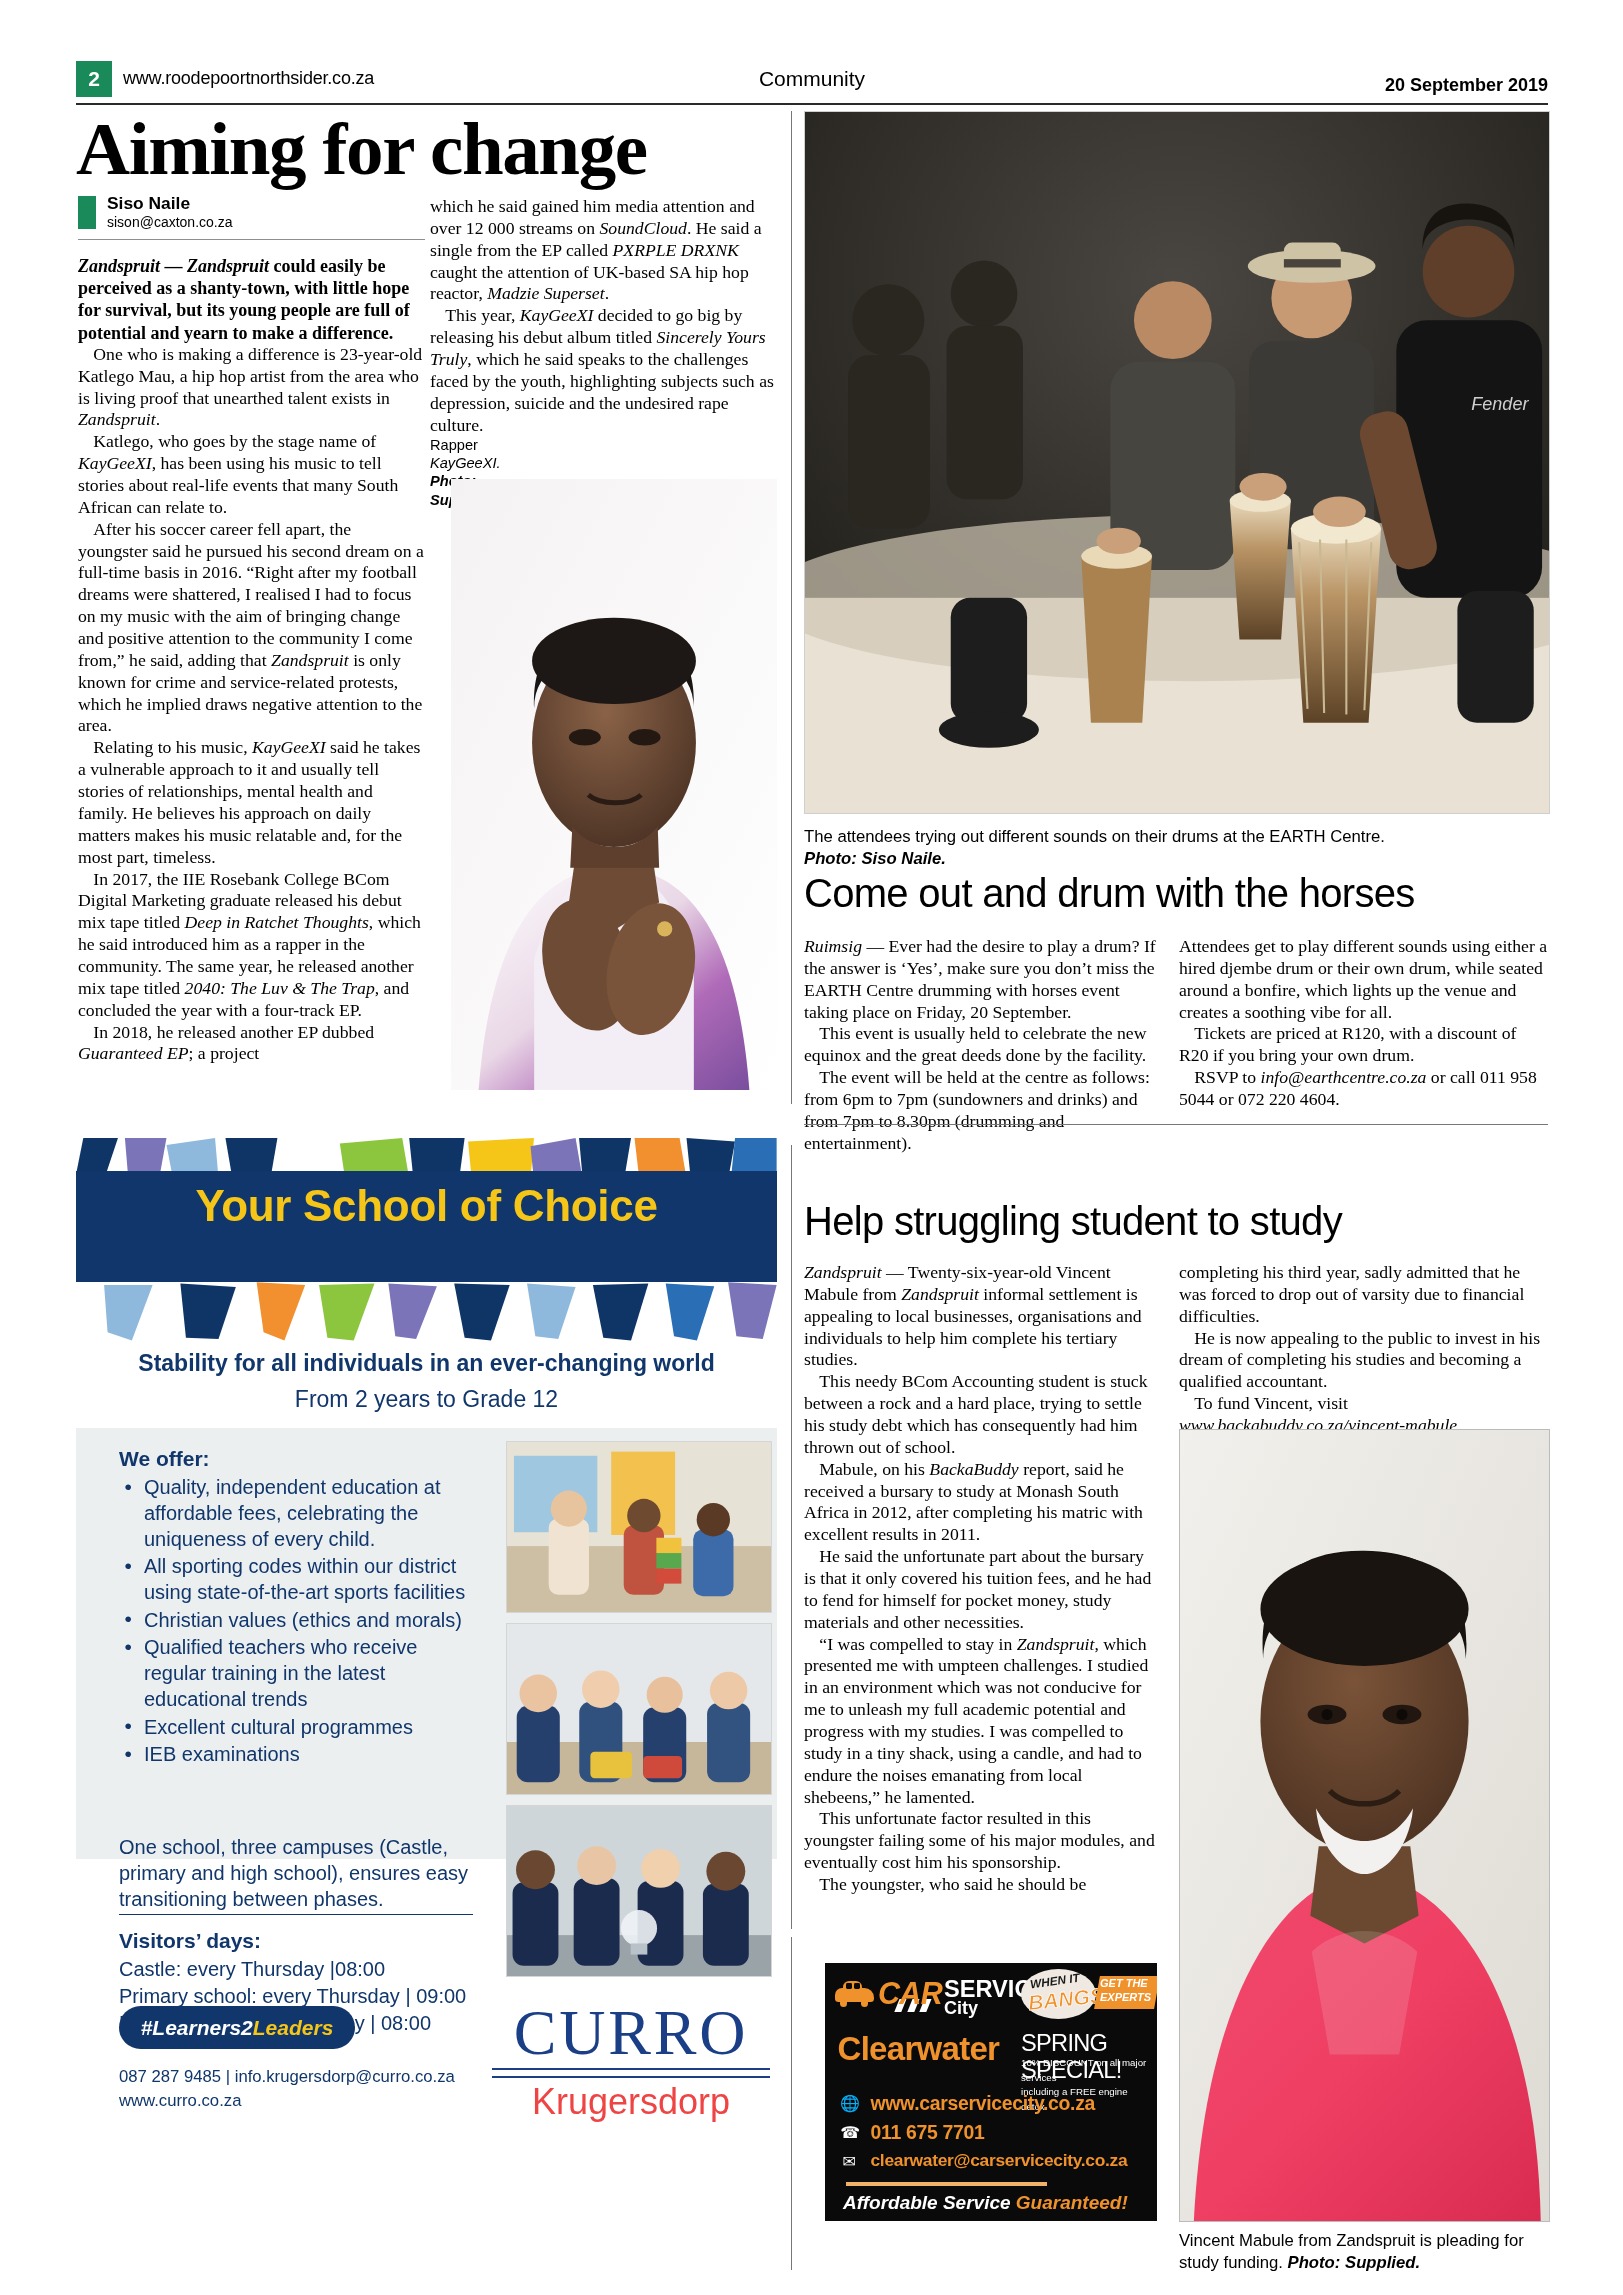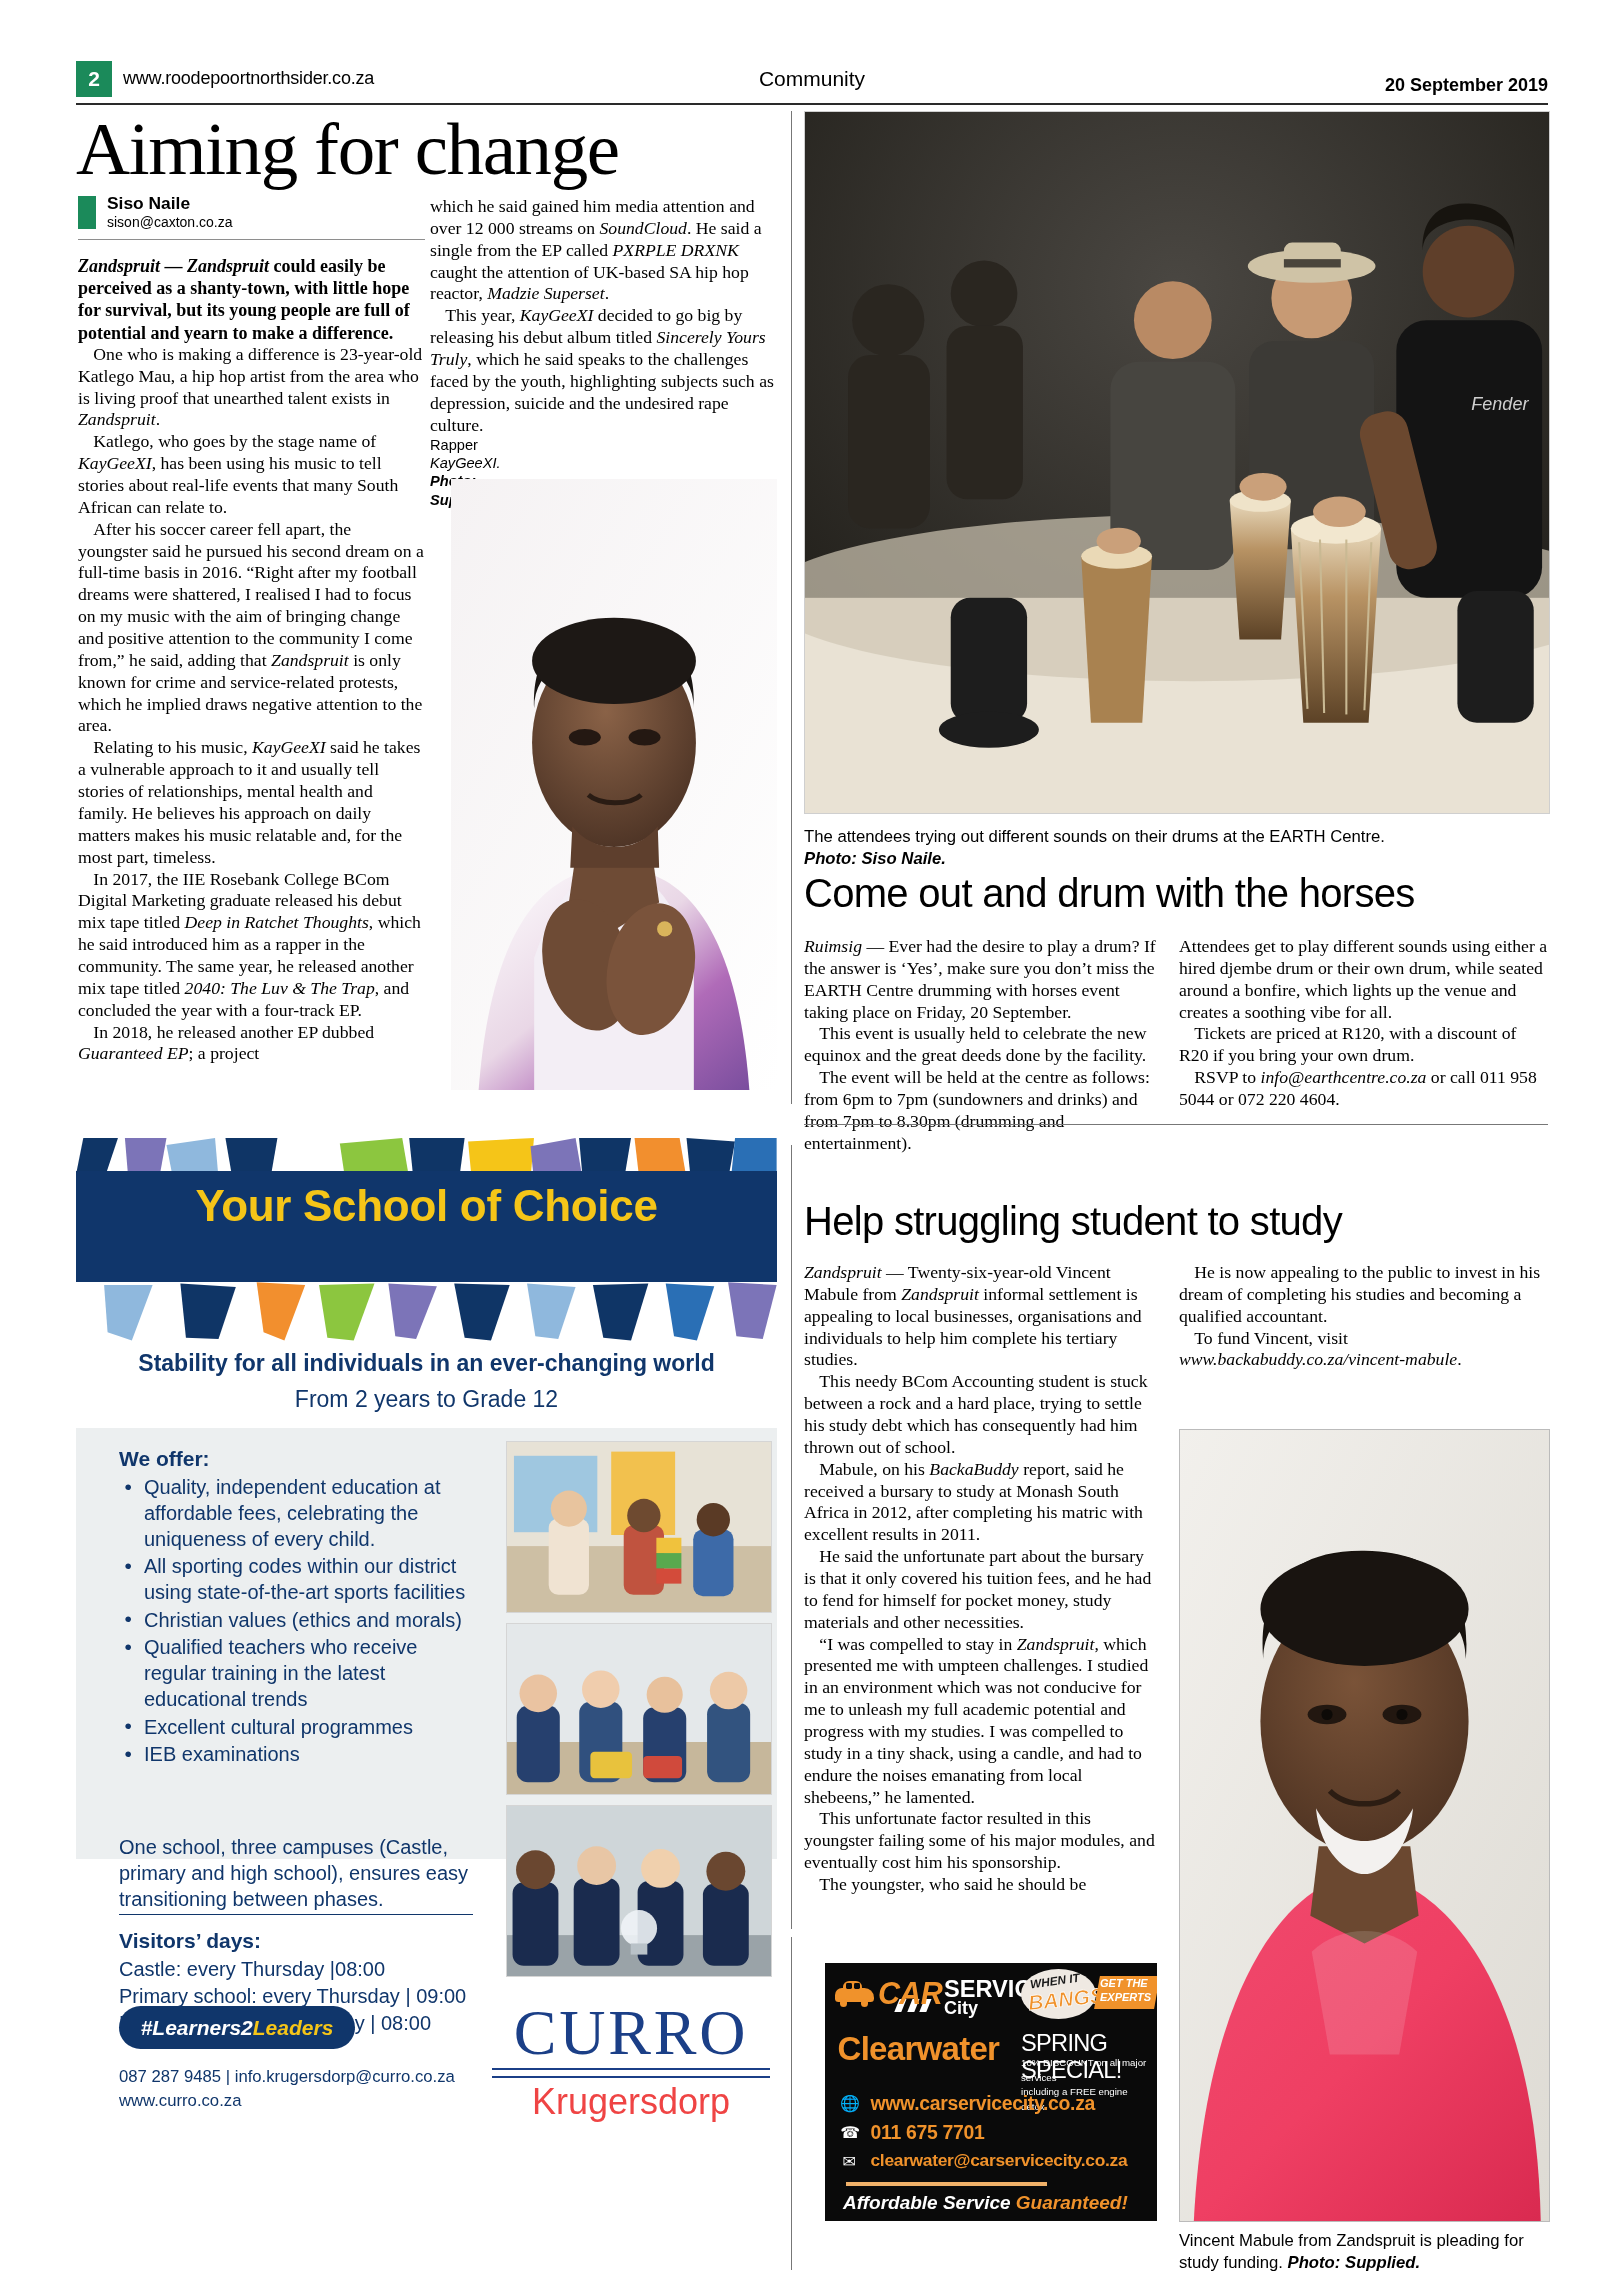--- a/index.html
+++ b/index.html
@@ -10,21 +10,21 @@
   .masthead{position:absolute;left:76px;top:61px;width:1472px;height:42px;}
   .pagenum{position:absolute;left:0;top:0;width:36px;height:36px;background:#1b8a5a;color:#fff;
            font-family:"Liberation Sans",sans-serif;font-size:21px;font-weight:700;display:flex;align-items:center;justify-content:center;}
   .site{position:absolute;left:47px;top:7px;font-family:"Liberation Sans",sans-serif;font-size:18px;letter-spacing:-0.2px;}
   .section-name{position:absolute;left:0;right:0;top:6.2px;text-align:center;font-family:"Liberation Sans",sans-serif;font-size:21px;}
   .issue-date{position:absolute;right:0;top:14px;font-family:"Liberation Sans",sans-serif;font-size:18px;font-weight:700;}
   .mast-rule{position:absolute;left:76px;top:103px;width:1472px;height:2.1px;background:#2a2a2a;}
 
   
   .main-head{position:absolute;left:76px;top:111px;width:694px;
-    font-family:"Liberation Serif",serif;font-weight:400;font-size:75px;line-height:1.0;letter-spacing:-1.4px;}
+    font-family:"Liberation Serif",serif;font-weight:700;font-size:75px;line-height:1.0;letter-spacing:-1.4px;}
 
   
   .byline{position:absolute;left:78px;top:193px;width:347px;}
   .byline .swatch{position:absolute;left:0;top:2.8px;width:18px;height:33px;background:#1b8a5a;}
   .byline .bname{position:absolute;left:29px;top:0;font-family:"Liberation Sans",sans-serif;font-size:17.4px;font-weight:700;}
   .byline .bmail{position:absolute;left:29px;top:21px;font-family:"Liberation Sans",sans-serif;font-size:14px;}
   .byline-rule{position:absolute;left:78px;top:239px;width:347px;height:1.4px;background:#8e8e8e;}
 
   
   .col{position:absolute;font-size:17.7px;line-height:1.235;text-align:left;}
@@ -319,20 +319,21 @@
   <div class="col c5">
     <p class="nofirst"><em>Zandspruit</em> — Twenty-six-year-old Vincent Mabule from <em>Zandspruit</em> informal settlement is appealing to local businesses, organisations and individuals to help him complete his tertiary studies.</p>
     <p>This needy BCom Accounting student is stuck between a rock and a hard place, trying to settle his study debt which has consequently had him thrown out of school.</p>
     <p>Mabule, on his <em>BackaBuddy</em> report, said he received a bursary to study at Monash South Africa in 2012, after completing his matric with excellent results in 2011.</p>
     <p>He said the unfortunate part about the bursary is that it only covered his tuition fees, and he had to fend for himself for pocket money, study materials and other necessities.</p>
     <p>“I was compelled to stay in <em>Zandspruit</em>, which presented me with umpteen challenges. I studied in an environment which was not conducive for me to unleash my full academic potential and progress with my studies. I was compelled to study in a tiny shack, using a candle, and had to endure the noises emanating from local shebeens,” he lamented.</p>
     <p>This unfortunate factor resulted in this youngster failing some of his major modules, and eventually cost him his sponsorship.</p>
     <p>The youngster, who said he should be</p>
   </div>
   <div class="col c6">
+    <p class="nofirst">completing his third year, sadly admitted that he was forced to drop out of varsity due to financial difficulties.</p>
     <p>He is now appealing to the public to invest in his dream of completing his studies and becoming a qualified accountant.</p>
     <p>To fund Vincent, visit <em>www.backabuddy.co.za/vincent-mabule</em>.</p>
   </div>
 
   <div class="vincent-photo">
     <svg class="imgph" viewBox="0 0 532 1140" preserveAspectRatio="xMidYMid slice">
       <defs>
         <linearGradient id="vb" x1="0" y1="0" x2="1" y2="1">
           <stop offset="0" stop-color="#f2f0ec"></stop>
             <stop offset="1" stop-color="#dedbd4"></stop>

